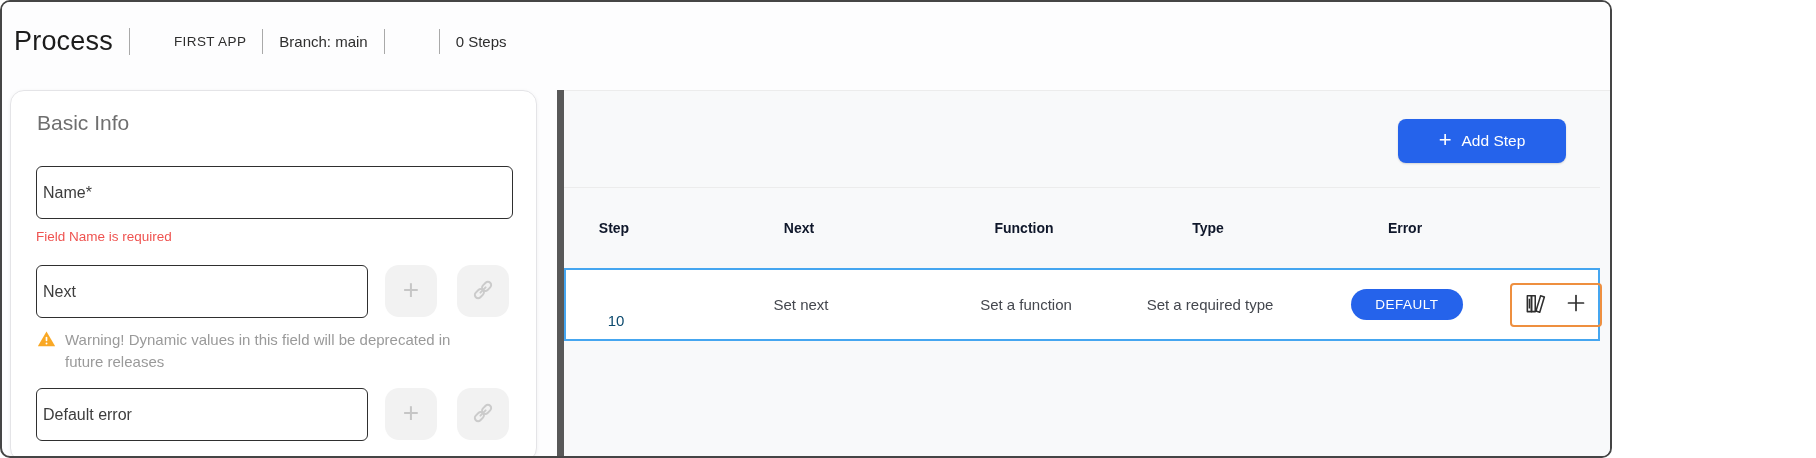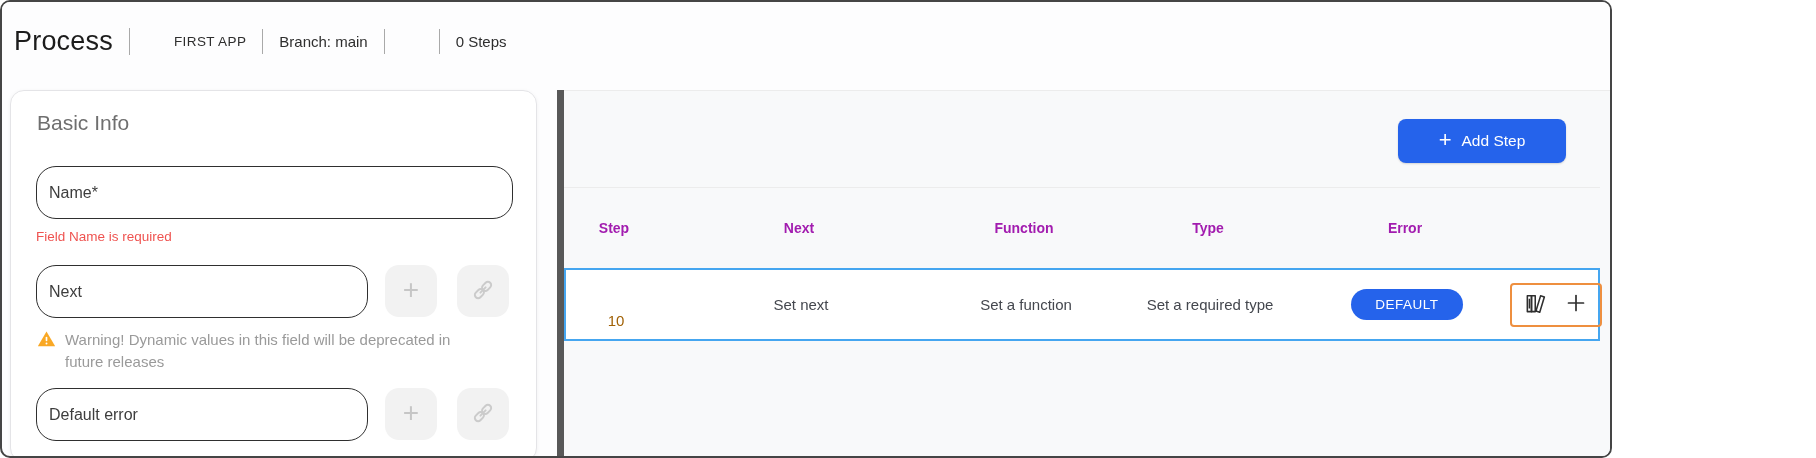--- a/index.html
+++ b/index.html
@@ -30,23 +30,23 @@
   
   .basic-card {
     position:absolute; left:8px; top:88px; width:527px; height:372px;
     background:#ffffff; border:1px solid #e4e4e7; border-radius:14px;
     box-shadow:0 1px 4px rgba(0,0,0,.05);
   }
   .basic-title { position:absolute; left:26px; top:20px; font-size:21px; color:#6f6f6f; }
 
   .text-field {
     position:absolute; height:53px; background:#fff;
-    border:1.5px solid #2f2f2f; border-radius:20px;
+    border:1.5px solid #2f2f2f; border-radius:6px;
     font-family:"Liberation Sans","DejaVu Sans",sans-serif;
-    font-size:16px; color:#3d3d3d; padding:0 12px; outline:none;
+    font-size:16px; color:#3d3d3d; padding:0 6px; outline:none;
   }
   .text-field::placeholder { color:#3d3d3d; opacity:1; }
   .field-name { left:25px; top:75px; width:477px; }
   .field-next { left:25px; top:174px; width:332px; }
   .field-default-error { left:25px; top:297px; width:332px; }
 
   .field-error {
     position:absolute; left:25px; top:138px;
     font-size:13.5px; color:#ef5350;
   }
@@ -94,31 +94,31 @@
 
   .grid-cols {
     display:grid;
     grid-template-columns:100px 270px 180px 188px 206px 1fr;
   }
   .thead {
     position:absolute; left:0; right:10px; top:97px; height:80px;
     align-items:center;
   }
   .th {
-    font-size:14px; font-weight:700; color:#a21caf; text-align:center;
+    font-size:14px; font-weight:700; color:#0f172a; text-align:center;
   }
   .th.th-actions { text-align:right; padding-right:56px; }
 
   .trow {
     position:absolute; left:0; right:10px; top:177px; height:73px;
     background:#ffffff; border:2px solid #45a6f0;
     align-items:center; cursor:pointer;
   }
   .td { font-size:15px; color:#44474e; text-align:center; }
-  .td.td-step { color:#a16207;margin-top:32px; }
+  .td.td-step { color:#0c4a6e;margin-top:32px; }
   .td-error { display:flex; justify-content:center; }
   .badge-default {
     background:#2563eb; color:#fff; font-size:13.5px; font-weight:400;
     letter-spacing:.5px; border-radius:17px; padding:9px 24px; line-height:1;
   }
   .td-actions {
     display:flex; align-items:center; justify-content:flex-end;
     gap:15px; padding-right:40px;
   }
   .orange-box {

